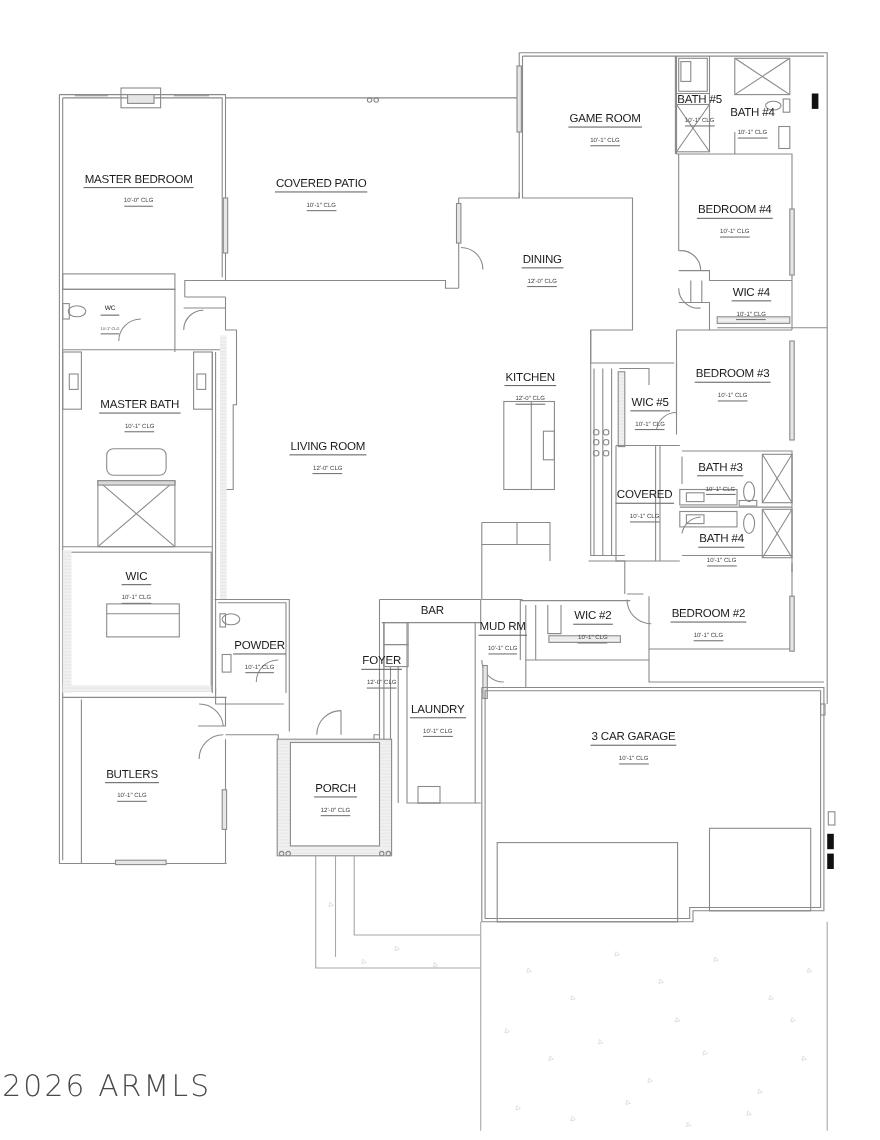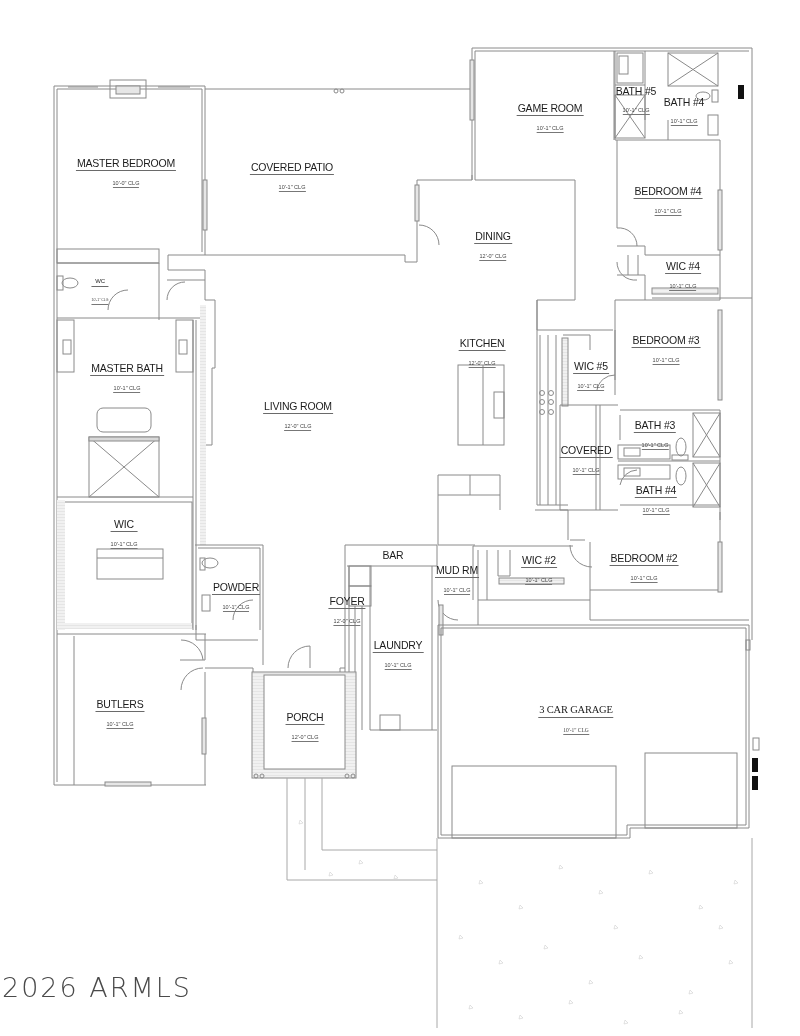--- a/index.html
+++ b/index.html
@@ -343,21 +343,21 @@
   <span class="clg">12'-0" CLG</span>
 </div>
 <div class="lbl" style="left:398px;top:639px;">
   <span class="name">LAUNDRY</span>
   <span class="clg">10'-1" CLG</span>
 </div>
 <div class="lbl" style="left:120px;top:698px;">
   <span class="name">BUTLERS</span>
   <span class="clg">10'-1" CLG</span>
 </div>
-<div class="lbl" style="left:576px;top:704px;font-family:Liberation Serif, serif;">
+<div class="lbl" style="left:576px;top:664px;">
   <span class="name">3 CAR GARAGE</span>
   <span class="clg">10'-1" CLG</span>
 </div>
 <div class="lbl" style="left:305px;top:711px;">
   <span class="name">PORCH</span>
   <span class="clg">12'-0" CLG</span>
 </div>
 
 <div id="watermark">2026 ARMLS</div>
 

